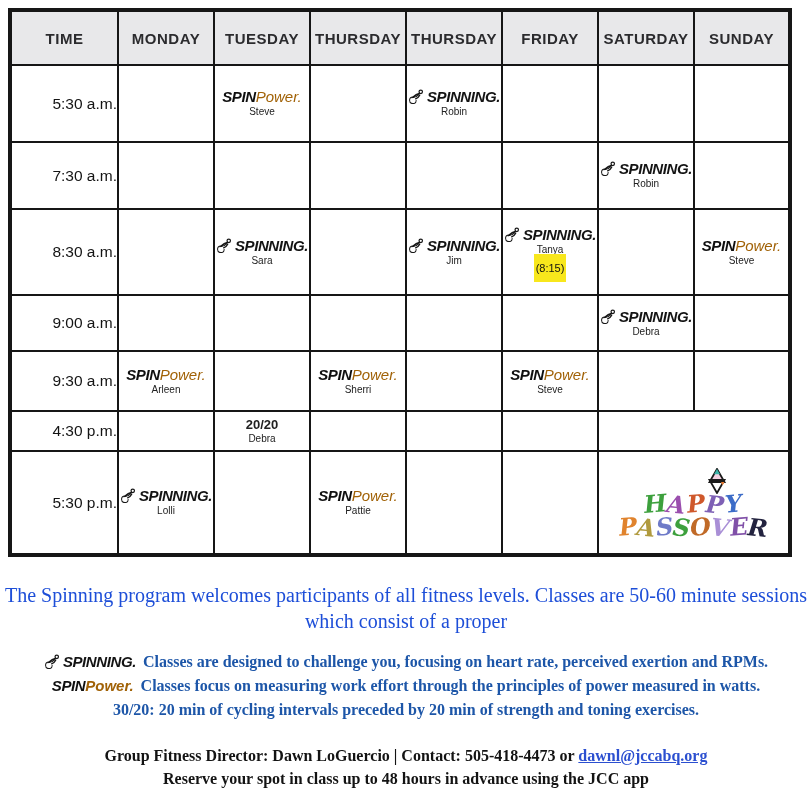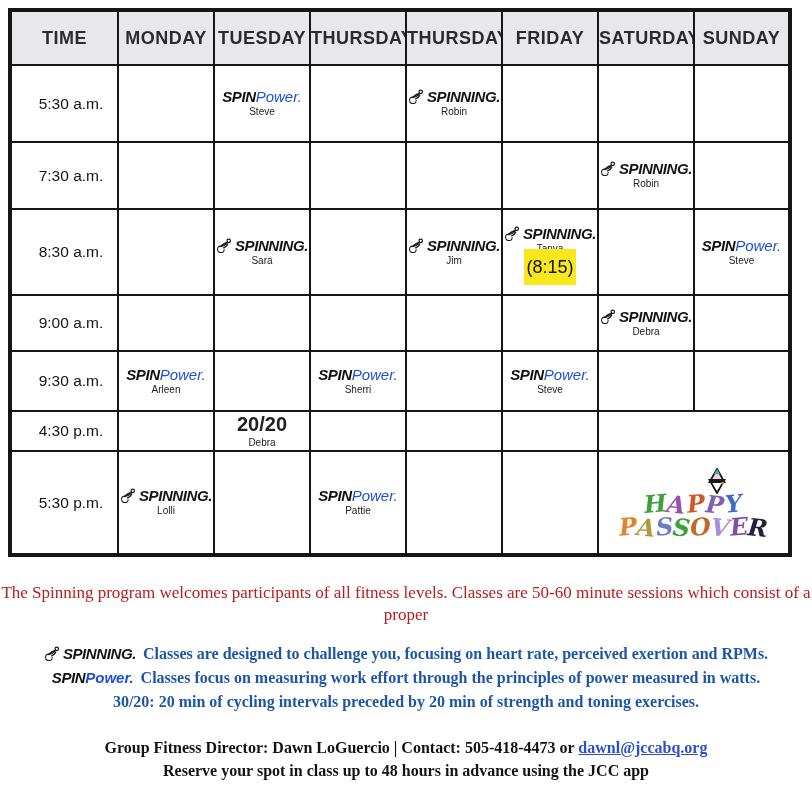--- a/index.html
+++ b/index.html
@@ -3,50 +3,50 @@
 <meta charset="utf-8">
 <style>
   html,body{margin:0;padding:0;background:#ffffff;}
   body{width:812px;height:798px;overflow:hidden;font-family:"Liberation Sans",sans-serif;}
 
   
   table.sched{border-collapse:collapse;table-layout:fixed;width:780px;margin:8px 0 0 8px;
     border:4px solid #161616;}
   .sched th,.sched td{border:2px solid #161616;vertical-align:middle;text-align:center;
     padding:0;overflow:hidden;}
-  .sched thead th{background:#e8e8ea;color:#2b2b2e;font-size:18px;font-weight:bold;
+  .sched thead th{background:#e8e8ea;color:#2b2b2e;font-size:15px;font-weight:bold;
     letter-spacing:.5px;}
   .sched thead tr{height:55px;}
   tr.r0{height:77px}tr.r1{height:67px}tr.r2{height:86px}tr.r3{height:56px}
   tr.r4{height:60px}tr.r5{height:40px}tr.r6{height:104px}
-  td.time-cell{text-align:center;padding-left:13px;font-size:15.5px;color:#141414;}
+  td.time-cell{text-align:right;padding-left:13px;font-size:15.5px;color:#141414;}
 
   .logo{font-size:15px;line-height:1.2;white-space:nowrap;}
   .sp-word{font-weight:bold;font-style:italic;letter-spacing:-.4px;color:#141414;}
   .pw-bold{font-weight:bold;font-style:italic;letter-spacing:-.4px;color:#0f0f0f;}
-  .pw-light{font-style:italic;color:#1d4ed8;}
+  .pw-light{font-style:italic;color:#a16207;}
   .cyclist{vertical-align:-2px;margin-right:1px;}
   .instructor{font-size:10px;color:#222;line-height:1.25;}
-  .cell-title{font-size:20px;font-weight:bold;color:#222;line-height:1.25;}
+  .cell-title{font-size:13px;font-weight:bold;color:#222;line-height:1.25;}
   .note{line-height:1.3;}
-  .note .hl{background:#f8e71c;color:#111;font-size:18px;padding:8px 2px;margin-top:44px;}
+  .note .hl{background:#f8e71c;color:#111;font-size:11px;padding:8px 2px;margin-top:44px;}
 
   
   .passover{position:relative;width:160px;margin:2px auto 0;padding-top:24px;
     font-family:"DejaVu Serif",serif;font-style:italic;font-weight:bold;}
   .pv-star{position:absolute;top:-1px;left:88px;}
   .pv-line{font-size:24px;line-height:.92;text-align:center;letter-spacing:1px;}
   .pv-line span{display:inline-block;}
   .pv-line span:nth-child(odd){transform:rotate(-5deg);}
   .pv-line span:nth-child(even){transform:rotate(6deg) translateY(1px);}
   .pv2{font-size:24px;letter-spacing:0;}
 
   
   .intro{margin-top:25px;text-align:center;font-family:"Liberation Serif",serif;
-    font-size:17px;color:#b91c1c;line-height:1.32;}
+    font-size:20px;color:#1d4ed8;line-height:1.32;}
   .legend{margin-top:15px;font-family:"Liberation Serif",serif;font-weight:bold;
     font-size:16px;}
   .legend-row{display:flex;justify-content:center;align-items:baseline;gap:7px;
     line-height:1.5;}
   .legend-row .logo{font-family:"Liberation Sans",sans-serif;font-size:15px;}
   .legend-text{color:#1d56a8;}
   .contact{margin-top:22px;text-align:center;font-family:"Liberation Serif",serif;
     font-weight:bold;font-size:16px;color:#131313;line-height:1.45;}
   .email{color:#2b4fd0;text-decoration:underline;}
 </style>

